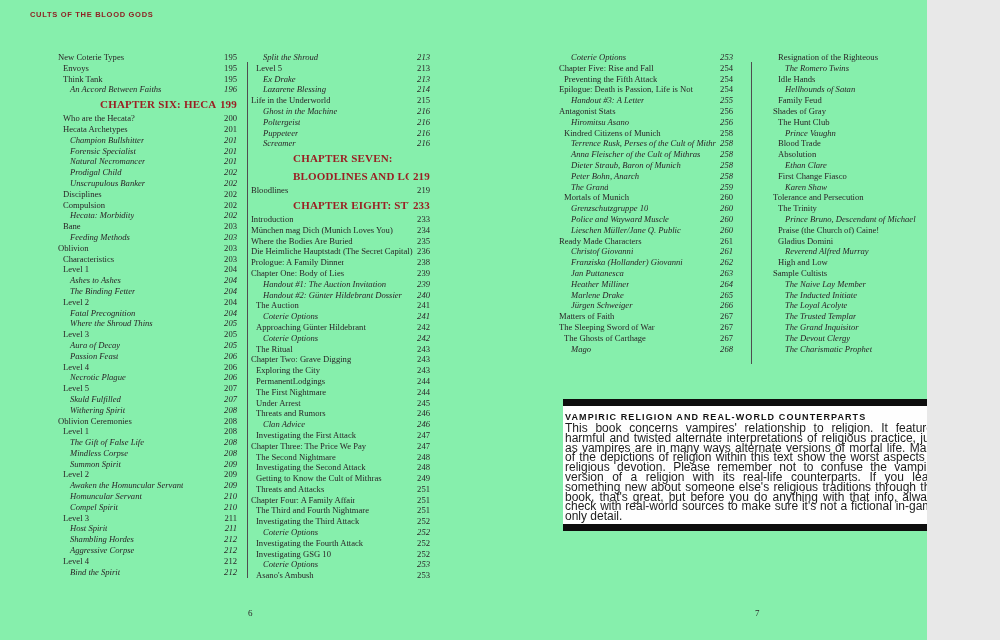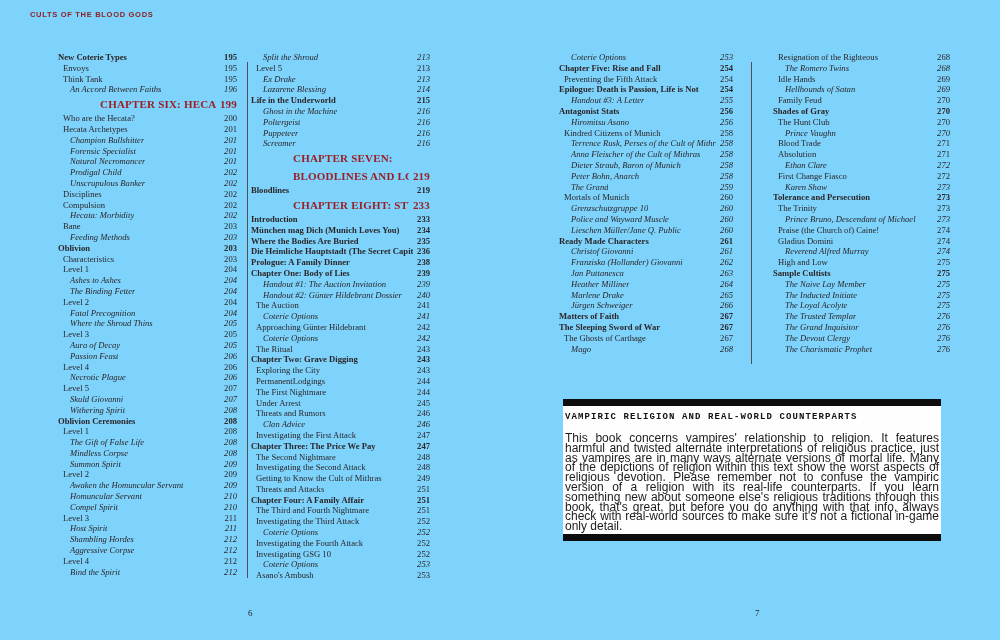--- a/index.html
+++ b/index.html
@@ -1,17 +1,17 @@
 <!DOCTYPE html>
 <html><head>
 <meta charset="utf-8">
 <style>
   html,body{margin:0;padding:0;background:#e8e8e8;}
   #spread{
-    position:relative;width:1000px;height:640px;background:#7dd3fc;
+    position:relative;width:927px;height:640px;background:#86efac;
     font-family:"Liberation Serif", serif;color:#2b2527;overflow:hidden;
   }
   #page-header{
     position:absolute;left:30px;top:10px;
     font-family:"Liberation Sans", sans-serif;
     font-size:7.5px;font-weight:bold;letter-spacing:0.7px;
     color:#8e2023;
   }
   .toc-col{position:absolute;top:52px;}
   #col-1{left:58px;width:179px;}
@@ -20,43 +20,43 @@
   #col-4{left:773px;width:177px;}
   .row{
     display:flex;justify-content:space-between;align-items:baseline;
     font-size:8.6px;line-height:10.8px;white-space:nowrap;
   }
   .row .label{overflow:hidden;text-overflow:clip;}
   .row .page{padding-left:4px;}
   .row.plain .label{padding-left:5px;}
   .row.italic{font-style:italic;}
   .row.italic .label{padding-left:12px;}
-  .row.bold{font-weight:bold;}
+  .row.bold{font-weight:normal;}
   .row.chapter{
     color:#9a1f23;font-weight:bold;font-size:11px;line-height:14px;
     padding:2px 0;letter-spacing:0.2px;margin-left:42px;
   }
   .divider{position:absolute;width:1px;background:#4e4e50;}
   #divider-left{left:247px;top:62px;height:516px;}
   #divider-right{left:751px;top:62px;height:302px;}
   .folio{
     position:absolute;top:608px;font-size:9px;color:#2b2527;
     font-family:"Liberation Serif", serif;
   }
   #folio-left{left:248px;}
   #folio-right{left:755px;}
   #sidebar-box{
     position:absolute;left:563px;top:399px;width:378px;height:97px;
     display:flex;flex-direction:column;
   }
   .black-bar{height:7px;background:#0d0d0d;flex:none;}
   #sidebar-content{flex:1;padding:6px 2px 2px 2px;background:#fefefe;}
   #sidebar-title{
-    font-family:Liberation Mono, monospace;font-size:9px;font-weight:bold;
-    letter-spacing:1.1px;color:#111;margin-bottom:12px;
+    font-family:Liberation Sans, sans-serif;font-size:9px;font-weight:bold;
+    letter-spacing:1.1px;color:#111;margin-bottom:2px;
   }
   #sidebar-body{
     font-family:"Liberation Sans", sans-serif;font-size:12px;line-height:9.8px;
     color:#1c1c1c;text-align:justify;
   }
 </style>
 </head>
 <body>
 
 <div id="spread">
@@ -182,21 +182,21 @@
       </div>
       <div class="row italic">
         <span class="label">Necrotic Plague</span>
         <span class="page">206</span>
       </div>
       <div class="row plain">
         <span class="label">Level 5</span>
         <span class="page">207</span>
       </div>
       <div class="row italic">
-        <span class="label">Skuld Giovanni</span>
+        <span class="label">Skuld Fulfilled</span>
         <span class="page">207</span>
       </div>
       <div class="row italic">
         <span class="label">Withering Spirit</span>
         <span class="page">208</span>
       </div>
       <div class="row bold">
         <span class="label">Oblivion Ceremonies</span>
         <span class="page">208</span>
       </div>

